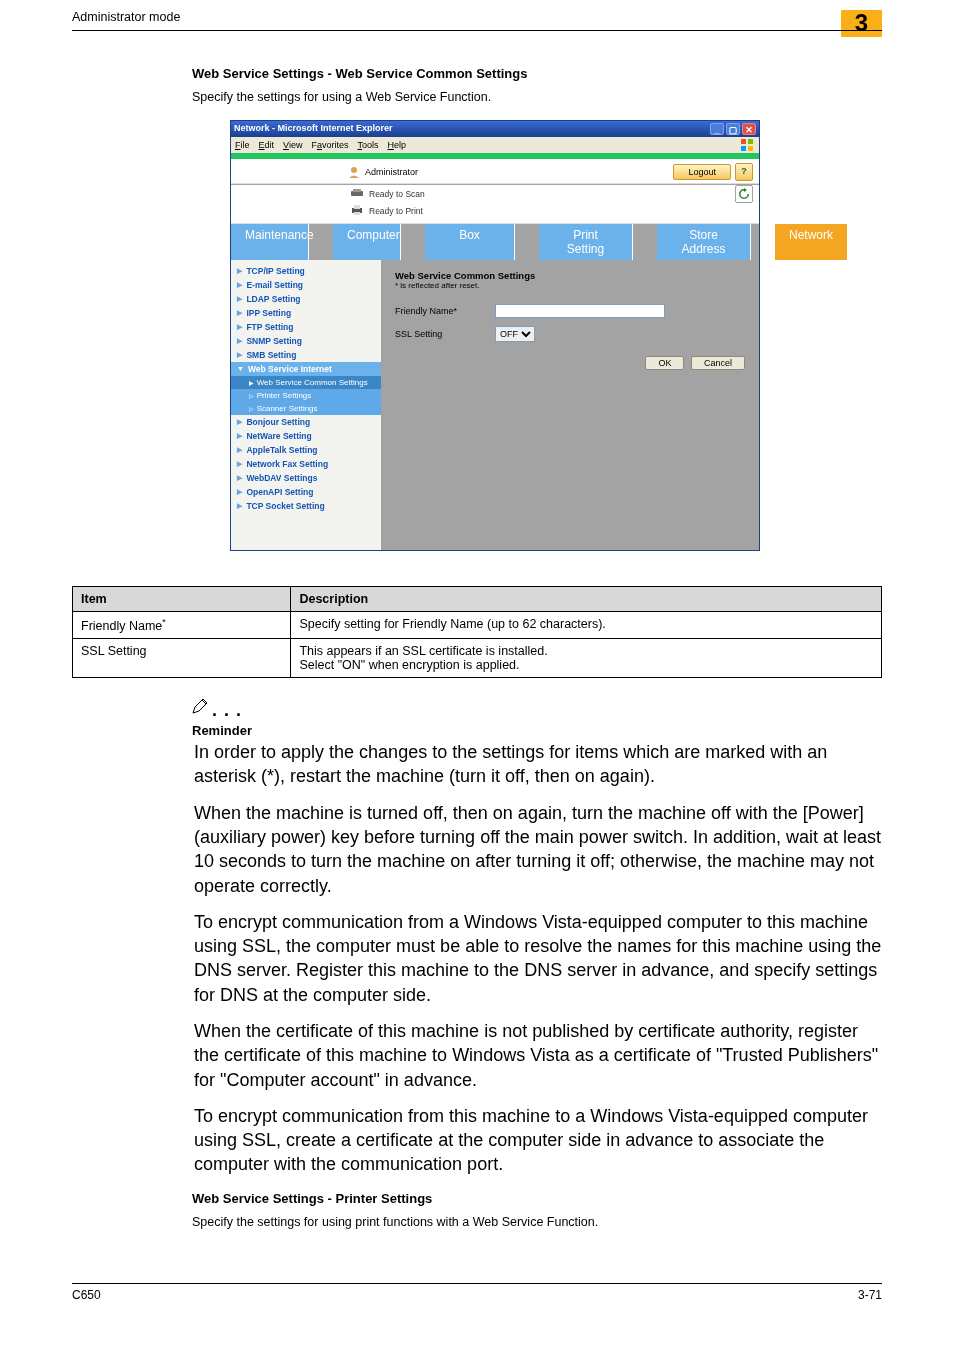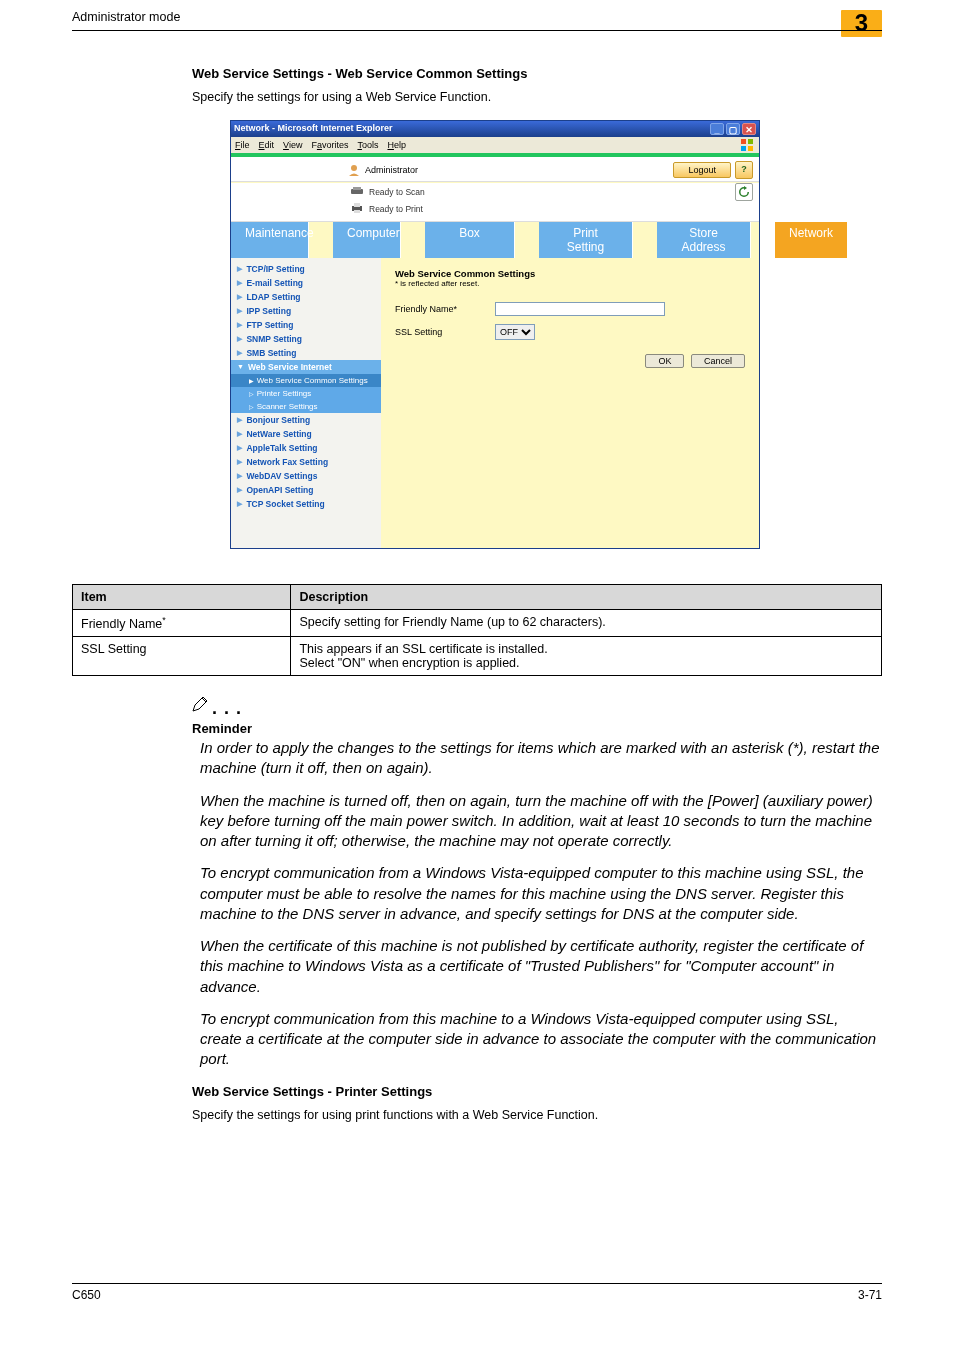--- a/index.html
+++ b/index.html
@@ -56,21 +56,21 @@
     margin: 0 0 14px 0;
     line-height: 1.35;
   }
 
   
   .ie-window {
     width: 530px;
     border: 1px solid #1b3f8b;
     margin: 6px 0 35px 38px;
     font-size: 9px;
-    background: #fef9c3;
+    background: #a3a3a3;
   }
   .ie-titlebar {
     background: linear-gradient(#3a6ad9, #1b3f8b);
     color: #fff;
     display:flex;
     justify-content: space-between;
     padding: 2px 3px;
     font-size: 9px;
     font-weight: bold;
   }
@@ -84,21 +84,21 @@
   }
   .min-btn{background:#4a7dd9;border:1px solid #7fa5e9;}
   .max-btn{background:#4a7dd9;border:1px solid #7fa5e9;}
   .close-btn{background:#d9534f;border:1px solid #e08a87;}
   .ie-menubar {
     background: #ece9d8;
     display:flex;
     justify-content: space-between;
     align-items:center;
     padding: 1px 4px;
-    border-bottom:4px solid #22c55e;
+    border-bottom:6px solid #22c55e;
   }
   .ie-menu { display:flex; gap:9px; color:#000; }
   .ie-menu span{ }
   .ie-menu .ul{text-decoration: underline;}
   .ie-logo{ width:16px;height:14px;display:flex;align-items:center;justify-content:center;}
   .app-top {
     background:#fff;
     display:flex;
     align-items:center;
     padding:4px 6px 2px 6px;
@@ -213,21 +213,21 @@
     font-weight:bold;
     margin-top:22px;
   }
   .sup{font-size:9px;vertical-align:super;}
 
   
   .pencil-row{display:flex;align-items:baseline;margin-top:8px;margin-left:-2px;}
   .pencil-icon{font-size:18px;margin-right:2px;}
   .dots{font-size:18px;font-weight:bold;letter-spacing:1px;}
   .reminder-title{font-weight:bold;font-size:13px;margin:2px 0 2px 0;}
-  .reminder p{font-style:italic;font-size:15px;margin:0 0 12px 8px;line-height:1.35;}
+  .reminder p{font-size:18px;margin:0 0 12px 2px;line-height:1.35;}
 
   
   .footer{
     position:absolute;
     left:72px;right:72px;bottom:48px;
     border-top:1px solid #000;
     display:flex;justify-content:space-between;
     padding-top:4px;
     font-size:12px;
   }

